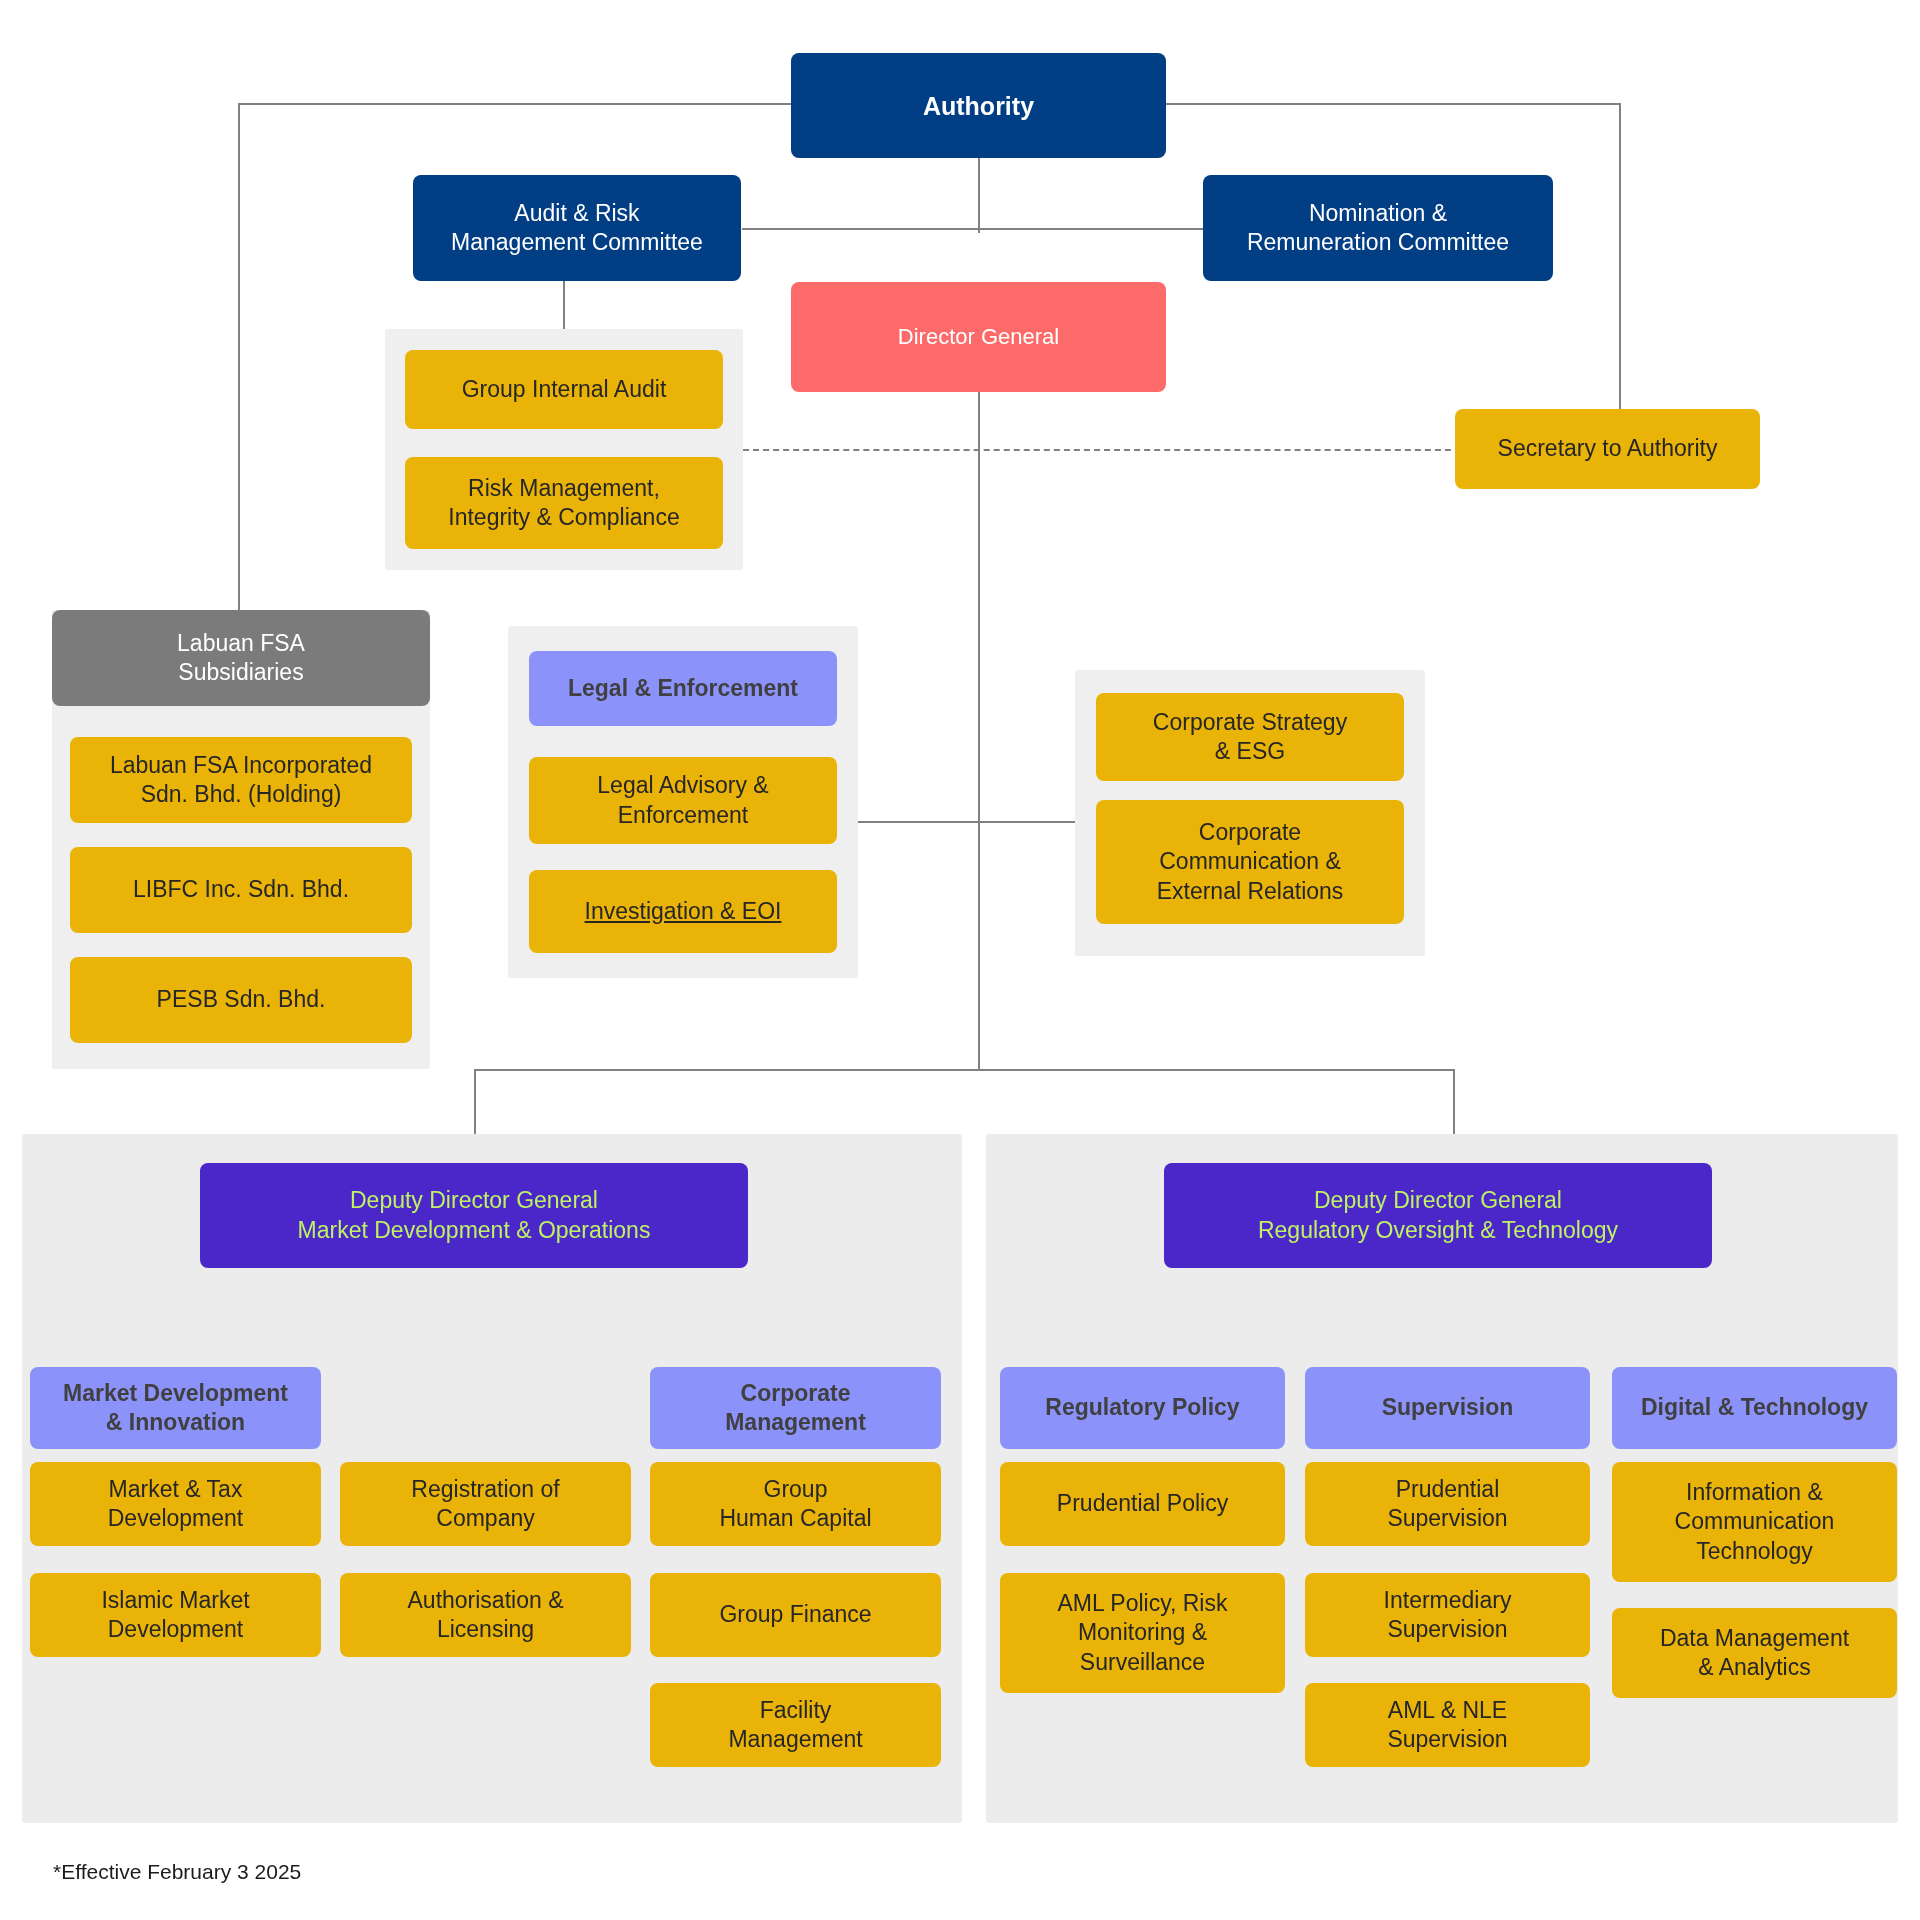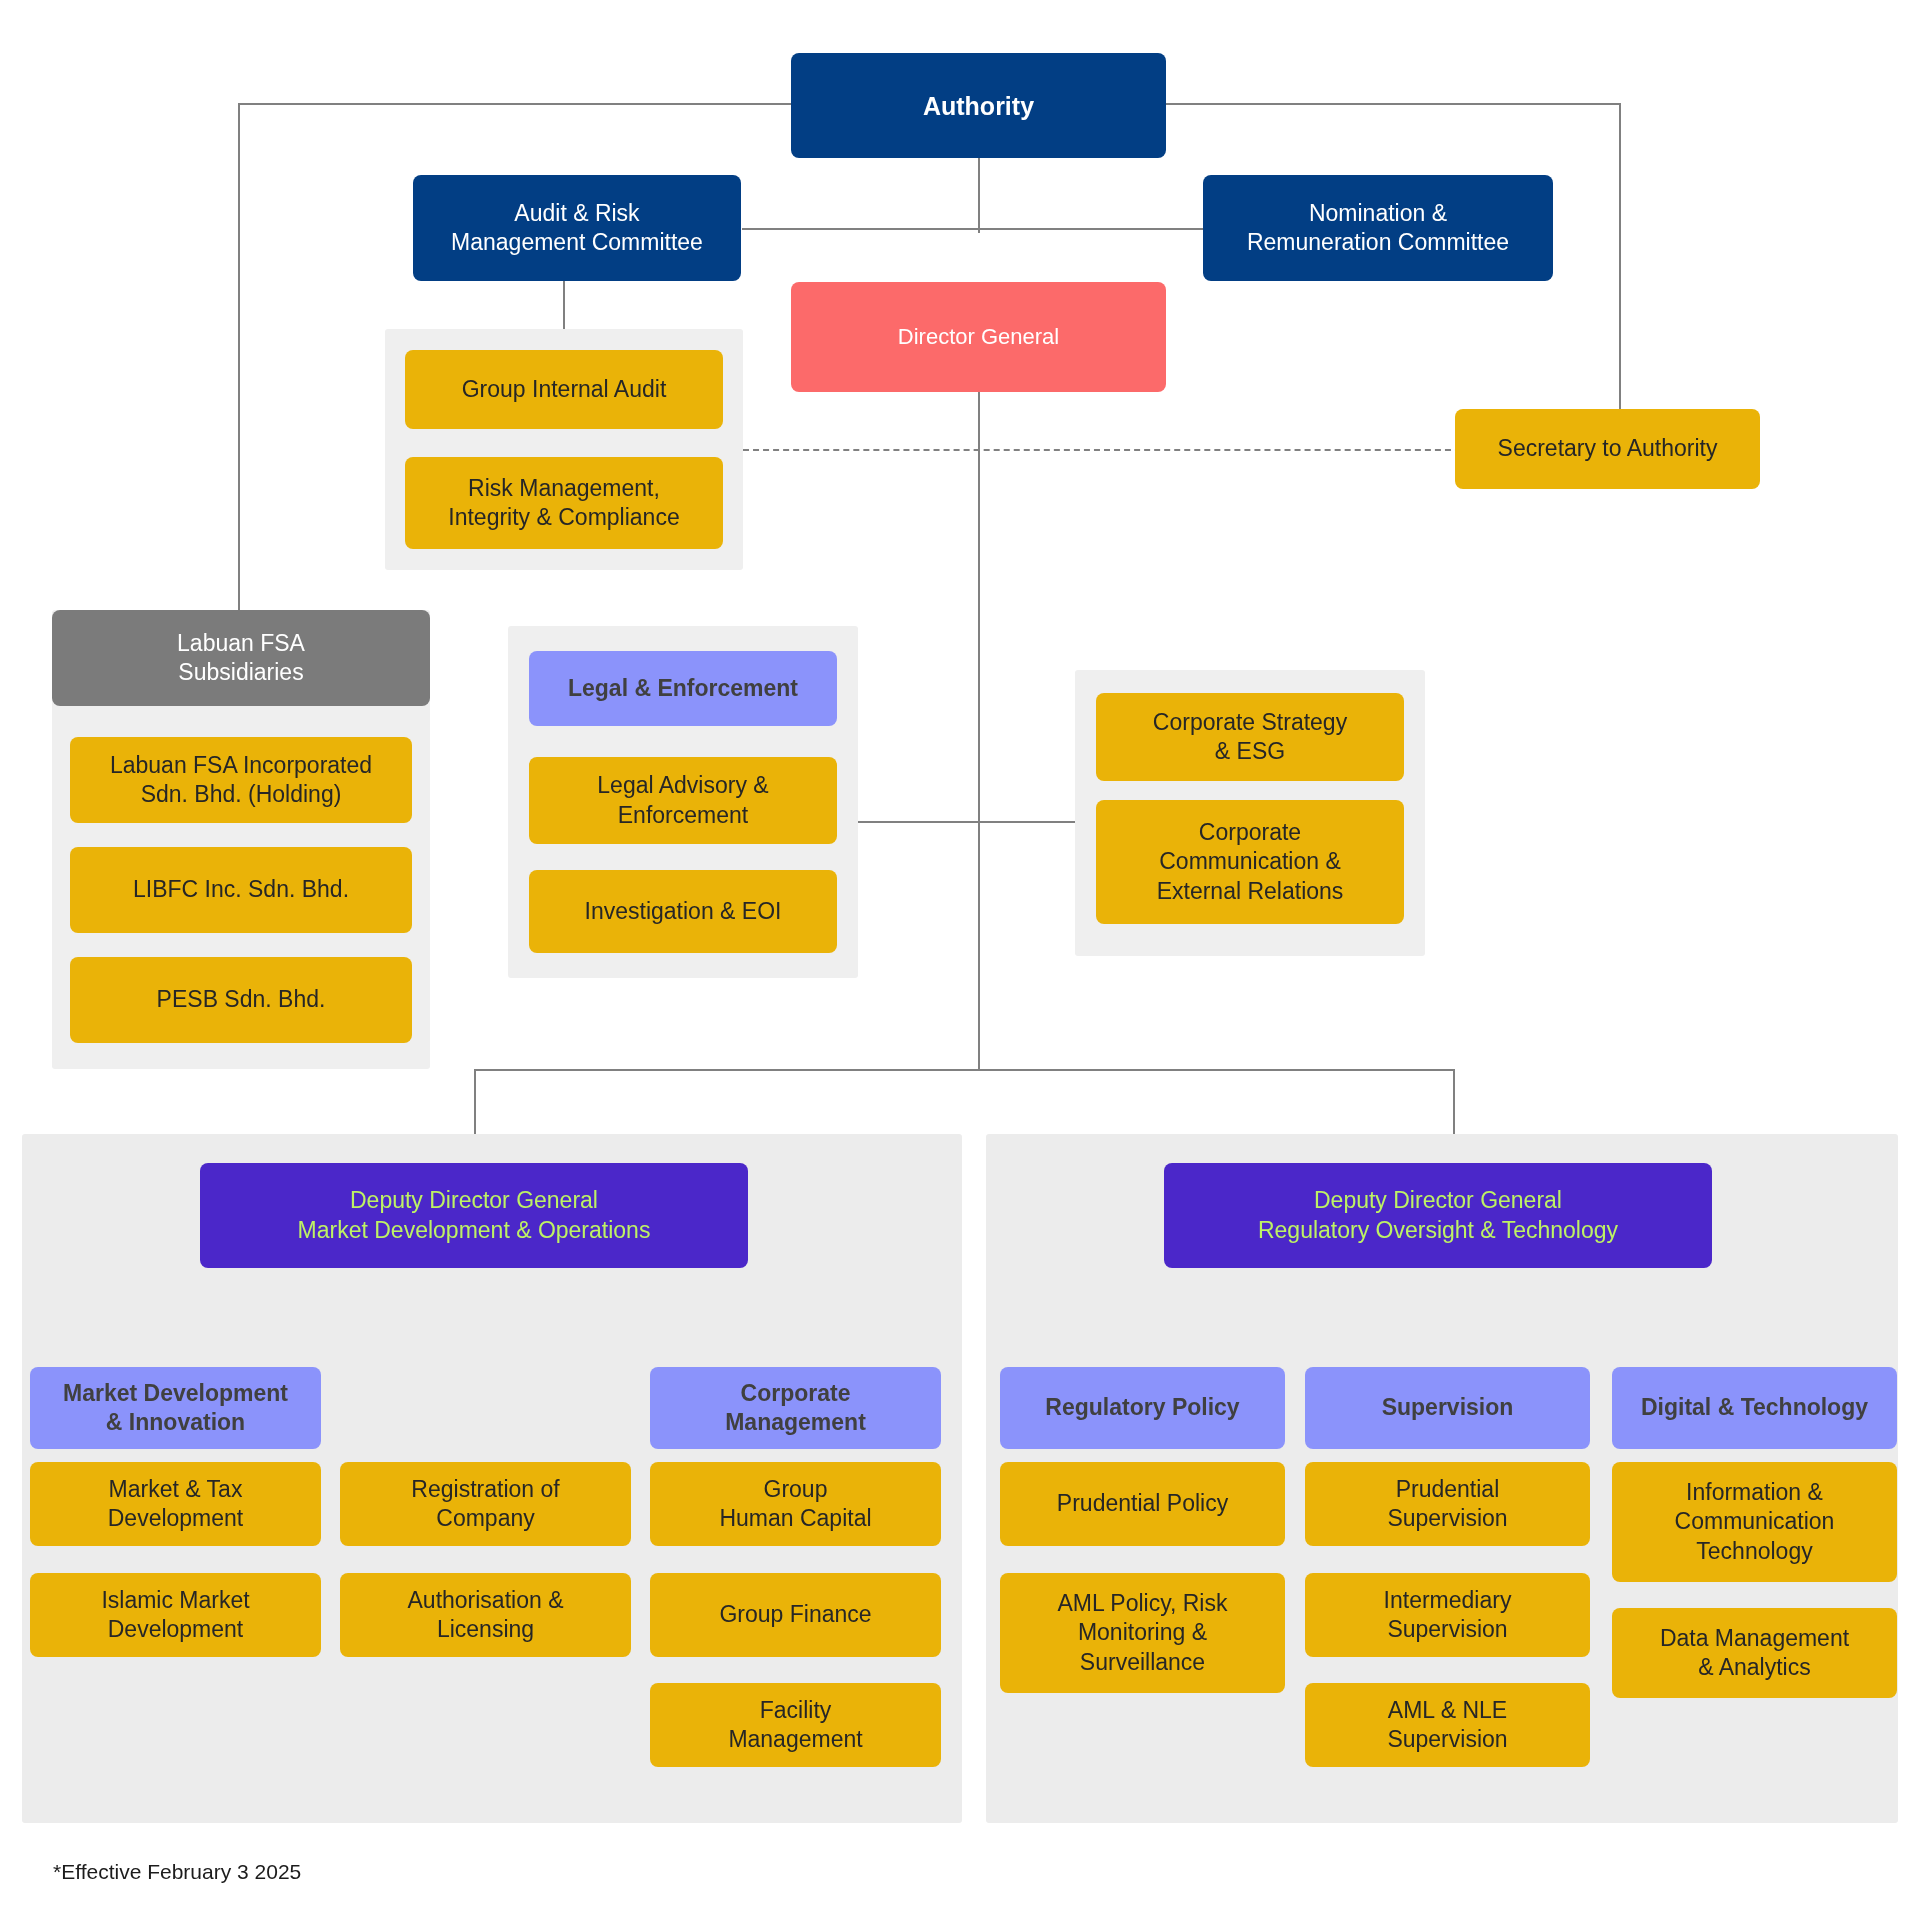--- a/index.html
+++ b/index.html
@@ -134,21 +134,21 @@
   <div class="node grey" style="left:52px; top:610px; width:378px; height:96px;">Labuan FSA
 Subsidiaries</div>
   <div class="node pale" style="left:70px; top:737px; width:342px; height:86px;">Labuan FSA Incorporated
 Sdn. Bhd. (Holding)</div>
   <div class="node pale" style="left:70px; top:847px; width:342px; height:86px;">LIBFC Inc. Sdn. Bhd.</div>
   <div class="node pale" style="left:70px; top:957px; width:342px; height:86px;">PESB Sdn. Bhd.</div>
 
   <div class="node periwinkle" style="left:529px; top:651px; width:308px; height:75px;">Legal &amp; Enforcement</div>
   <div class="node pale" style="left:529px; top:757px; width:308px; height:87px;">Legal Advisory &amp;
 Enforcement</div>
-  <div class="node pale" style="left:529px; top:870px; width:308px; height:83px;">Investigation &amp; EOI</div>
+  <div class="node pale" style="left:529px; top:870px; width:308px; height:83px;text-decoration:underline;">Investigation &amp; EOI</div>
 
   <div class="node pale" style="left:1096px; top:693px; width:308px; height:88px;">Corporate Strategy
 &amp; ESG</div>
   <div class="node pale" style="left:1096px; top:800px; width:308px; height:124px;">Corporate
 Communication &amp;
 External Relations</div>
 
   <div class="node vio" style="left:200px; top:1163px; width:548px; height:105px;">Deputy Director General
 Market Development &amp; Operations</div>
 

